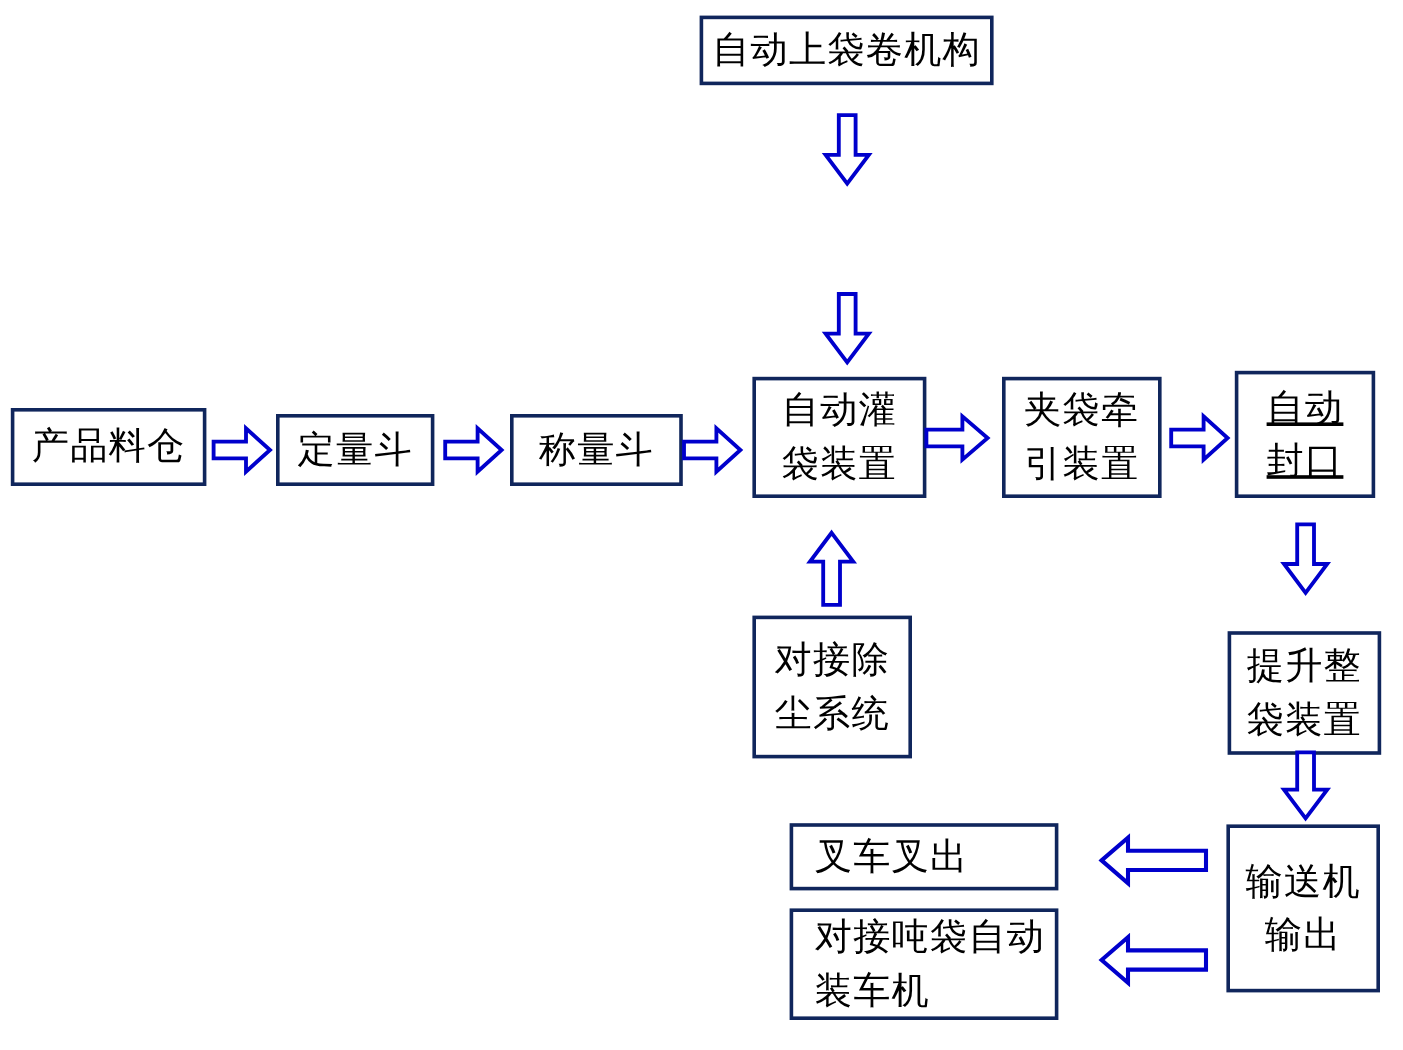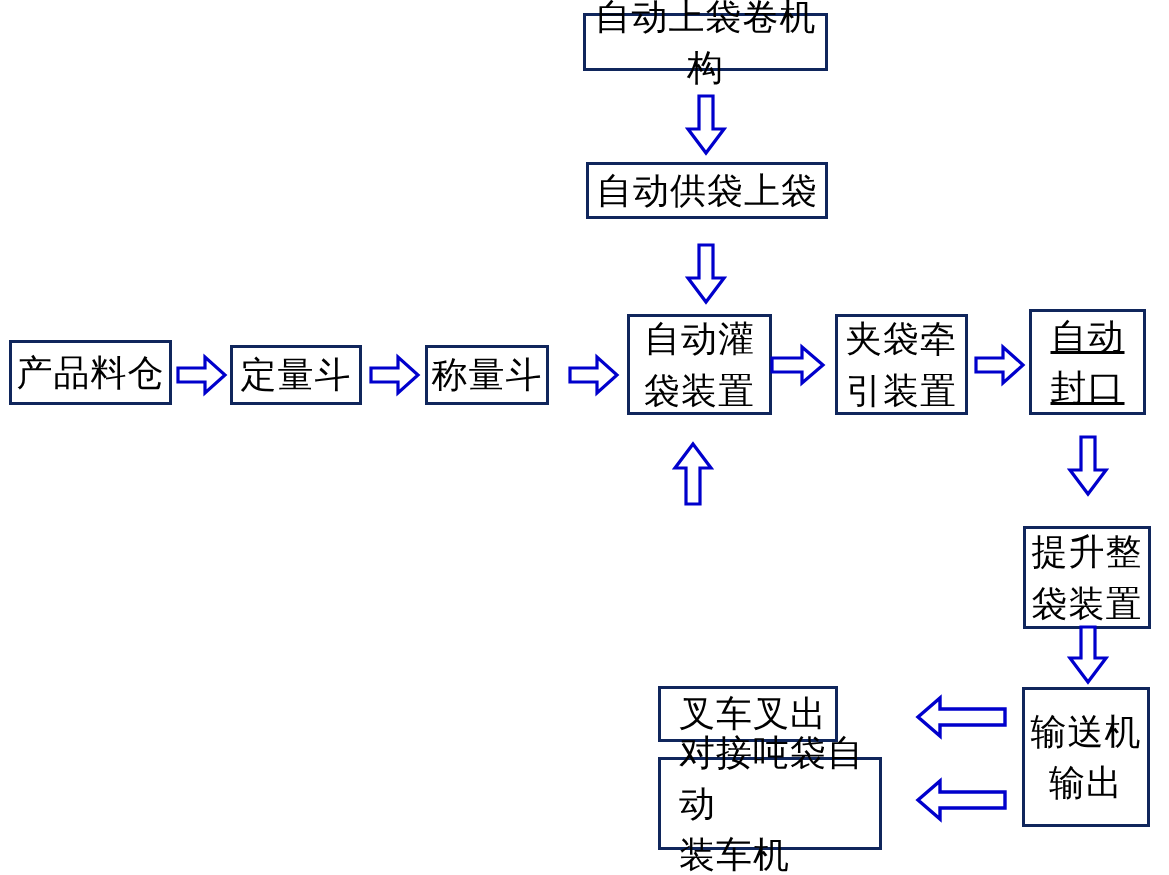--- a/index.html
+++ b/index.html
@@ -18,21 +18,21 @@
   .node {
     position: absolute;
     box-sizing: border-box;
     border: 3px solid #10265c;
     background: #ffffff;
     color: #000000;
     display: flex;
     flex-direction: column;
     align-items: center;
     justify-content: center;
-    font-size: 36px;
+    font-size: 31px;
     line-height: 1.42;
     letter-spacing: 1px;
     white-space: pre-line;
     text-align: center;
   }
   .node.left-align {
     align-items: flex-start;
     text-align: left;
     padding-left: 18px;
   }
@@ -41,45 +41,46 @@
   }
   .arrow svg { display: block; overflow: visible; }
 </style>
 </head>
 <body>
 
 <div id="canvas">
 
   <div class="node" style="left:583px; top:13px; width:245px; height:58px;">自动上袋卷机构</div>
 
-  <div class="node" style="left:586px; top:162px; width:242px; height:57px;">自动供袋上袋</div>
 
   <div class="node" style="left:9px; top:340px; width:163px; height:65px;">产品料仓</div>
 
   <div class="node" style="left:230px; top:345px; width:132px; height:60px;">定量斗</div>
 
-  <div class="node" style="left:425px; top:345px; width:124px; height:60px;">称量斗</div>
+  <div class="node" style="left:425px; top:345px; width:144px; height:60px;">称量斗</div>
 
   <div class="node" style="left:627px; top:314px; width:145px; height:101px;">自动灌
 袋装置</div>
 
   <div class="node" style="left:835px; top:314px; width:133px; height:101px;">夹袋牵
 引装置</div>
 
   <div class="node" style="left:1029px; top:309px; width:117px; height:106px;text-decoration:underline;">自动
 封口</div>
 
+  <div class="node" style="left:627px; top:513px; width:133px; height:119px;">对接除
+尘系统</div>
 
   <div class="node" style="left:1023px; top:503px; width:128px; height:103px;margin-top:23px;">提升整
 袋装置</div>
 
   <div class="node" style="left:1022px; top:687px; width:128px; height:140px;">输送机
 输出</div>
 
-  <div class="node left-align" style="left:658px; top:686px; width:180px; height:56px;">叉车叉出</div>
+  <div class="node left-align" style="left:658px; top:686px; width:224px; height:56px;">叉车叉出</div>
 
   <div class="node left-align" style="left:658px; top:757px; width:224px; height:93px;padding-left:18px;">对接吨袋自动
 装车机</div>
 
   <div class="arrow" style="left:687px; top:96px;">
     <svg width="38" height="58" viewBox="0 0 38 58">
       <polygon points="12,0 26,0 26,33 37,33 19,57 1,33 12,33" fill="#ffffff" stroke="#0000cc" stroke-width="3.2" stroke-linejoin="miter"></polygon>
     </svg>
   </div>
 

